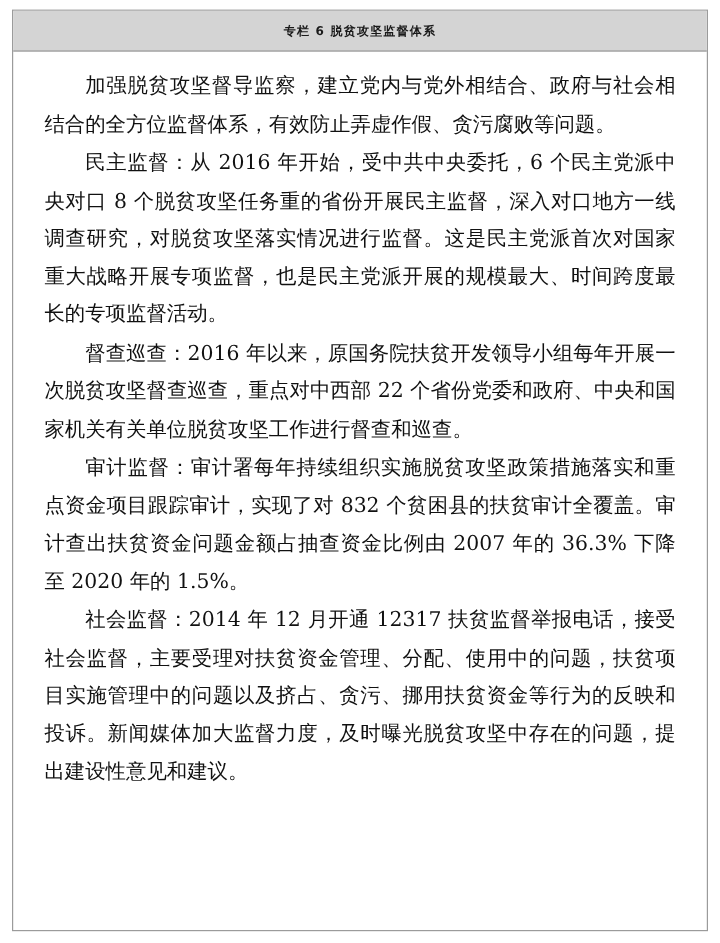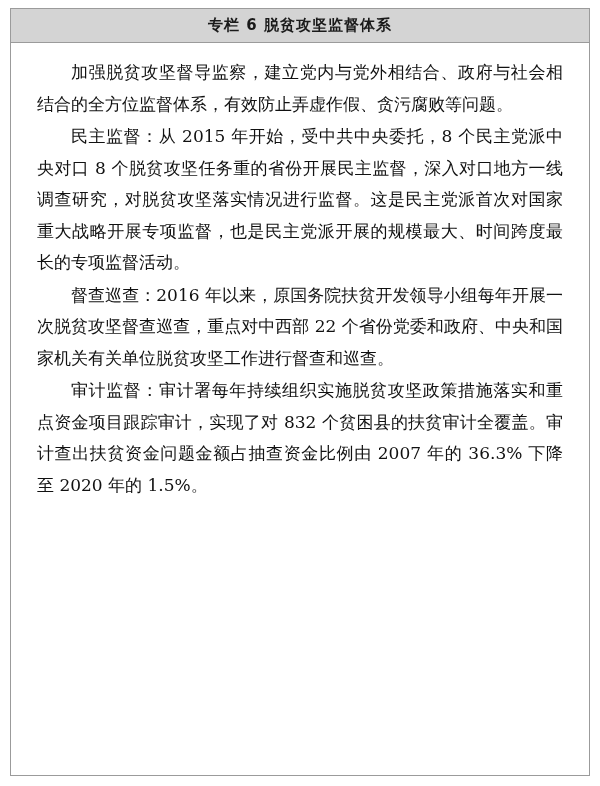--- a/index.html
+++ b/index.html
@@ -34,21 +34,21 @@
     height: 34px;
     background: #d4d4d4;
     border-bottom: 1px solid #9b9b9b;
     display: flex;
     align-items: center;
     justify-content: center;
   }
   .title-text {
     font-family: "DejaVu Sans", "Liberation Sans", sans-serif;
     font-weight: bold;
-    font-size: 15px;
+    font-size: 10px;
     color: #1a1a1a;
     letter-spacing: 1px;
   }
   .body-area {
     box-sizing: border-box;
     flex: 1;
     padding: 14px 26px 10px 26px;
     overflow: hidden;
   }
   p.para {
@@ -65,18 +65,19 @@
 </head>
 <body>
 
 <div class="page">
   <div class="box">
     <div class="title-bar">
       <div class="title-text">专栏 6   脱贫攻坚监督体系</div>
     </div>
     <div class="body-area">
       <p class="para">加强脱贫攻坚督导监察，建立党内与党外相结合、政府与社会相结合的全方位监督体系，有效防止弄虚作假、贪污腐败等问题。</p>
-      <p class="para">民主监督：从 2015 年开始，受中共中央委托，8 个民主党派中央对口 8 个脱贫攻坚任务重的省份开展民主监督，深入对口地方一线调查研究，对脱贫攻坚落实情况进行监督。这是民主党派首次对国家重大战略开展专项监督，也是民主党派开展的规模最大、时间跨度最长的专项监督活动。</p>
+      <p class="para">民主监督：从 2016 年开始，受中共中央委托，6 个民主党派中央对口 8 个脱贫攻坚任务重的省份开展民主监督，深入对口地方一线调查研究，对脱贫攻坚落实情况进行监督。这是民主党派首次对国家重大战略开展专项监督，也是民主党派开展的规模最大、时间跨度最长的专项监督活动。</p>
       <p class="para">督查巡查：2016 年以来，原国务院扶贫开发领导小组每年开展一次脱贫攻坚督查巡查，重点对中西部 22 个省份党委和政府、中央和国家机关有关单位脱贫攻坚工作进行督查和巡查。</p>
       <p class="para">审计监督：审计署每年持续组织实施脱贫攻坚政策措施落实和重点资金项目跟踪审计，实现了对 832 个贫困县的扶贫审计全覆盖。审计查出扶贫资金问题金额占抽查资金比例由 2007 年的 36.3% 下降至 2020 年的 1.5%。</p>
+      <p class="para">社会监督：2014 年 12 月开通 12317 扶贫监督举报电话，接受社会监督，主要受理对扶贫资金管理、分配、使用中的问题，扶贫项目实施管理中的问题以及挤占、贪污、挪用扶贫资金等行为的反映和投诉。新闻媒体加大监督力度，及时曝光脱贫攻坚中存在的问题，提出建设性意见和建议。</p>
     </div>
   </div>
 </div>
 
 </body></html>

